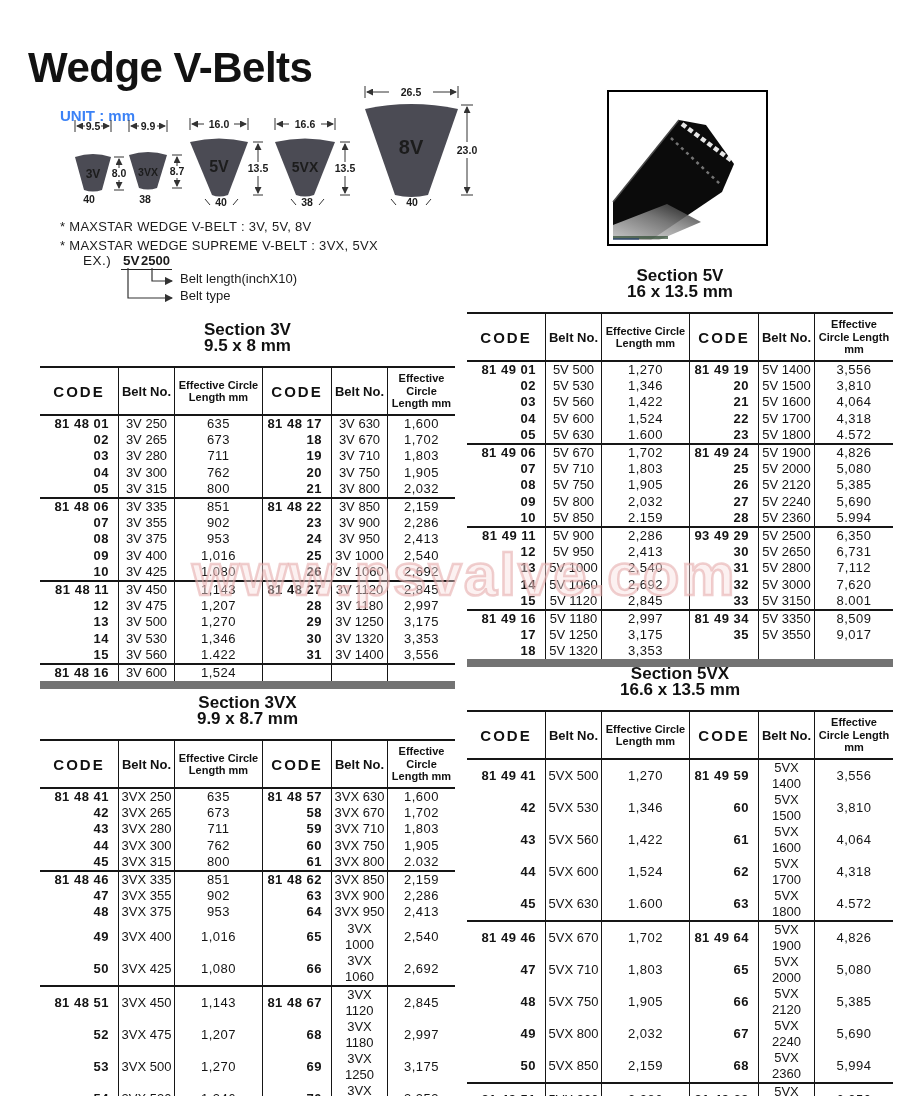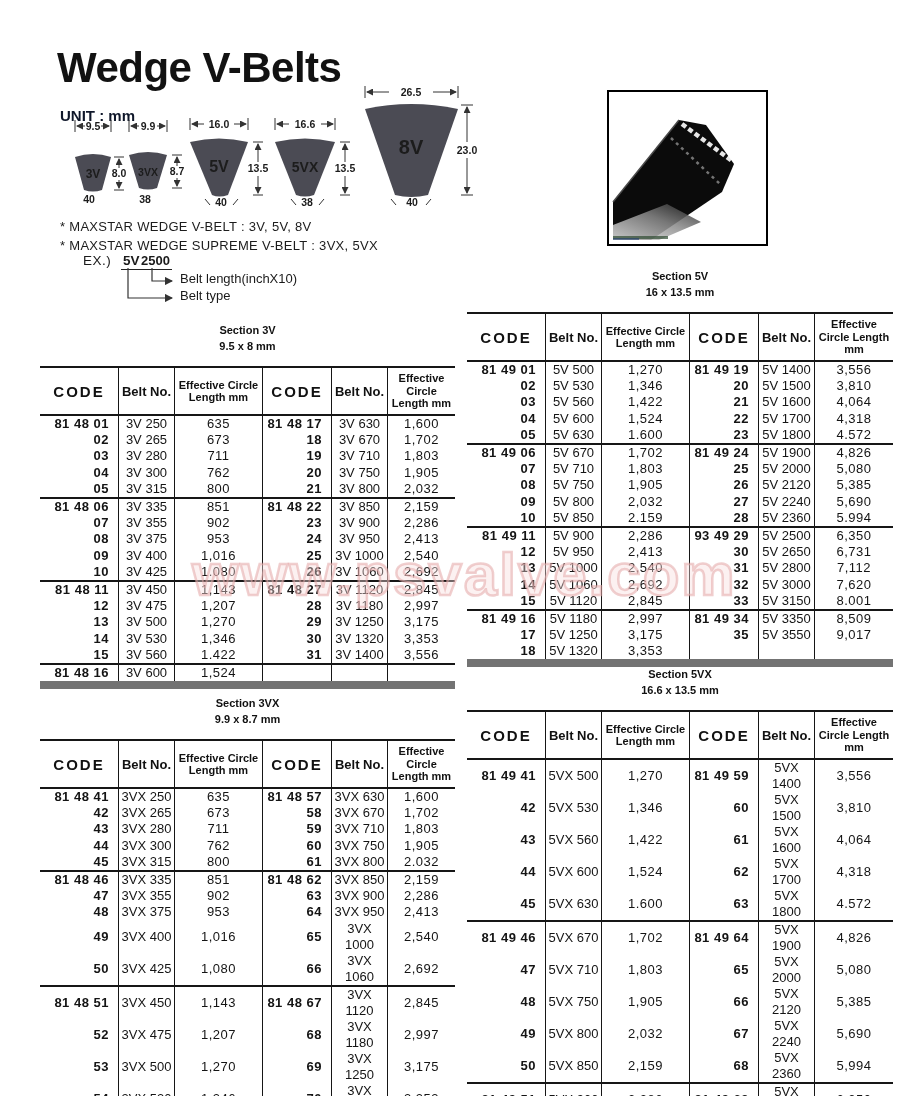--- a/index.html
+++ b/index.html
@@ -2,23 +2,23 @@
 <html><head>
 <meta charset="utf-8">
 <style>
   html,body { margin:0; padding:0; background:#ffffff; }
   .page {
     position:relative; width:922px; height:1096px; background:#fff;
     font-family:"Liberation Sans", sans-serif; color:#1a1a1a; overflow:hidden;
   }
 
   
-  .title { position:absolute; left:57px; top:44px; margin:0;
+  .title { position:absolute; left:28px; top:44px; margin:0;
     font-size:42px; font-weight:800; letter-spacing:-0.5px; color:#121212; }
-  .unit { position:absolute; left:60px; top:107px; font-size:15px; font-weight:600; color:#0f172a; }
+  .unit { position:absolute; left:60px; top:107px; font-size:15px; font-weight:600; color:#3b82f6; }
 
   .diagrams { position:absolute; left:55px; top:82px; }
   .diagrams text { font-family:"Liberation Sans", sans-serif; fill:#1c1c1c; }
   .dim-t { font-size:10.5px; font-weight:700; }
   .belt-label { fill:#ffffff; font-weight:700; }
   .dimline { stroke:#333; stroke-width:1; fill:none; }
 
   .photo { position:absolute; left:607px; top:90px; width:157px; height:152px;
     border:2px solid #000; background:#fff; }
 
@@ -39,21 +39,21 @@
     font-size:60px; font-weight:700; letter-spacing:2px; white-space:nowrap;
     color:rgba(247,219,219,0.40); -webkit-text-stroke:2.5px rgba(228,167,167,0.55); }
 
   
   .tbl { position:absolute; z-index:1; }
   .tbl-3v  { left:40px;  top:322px; width:415px; }
   .tbl-5v  { left:467px; top:268px; width:426px; }
   .tbl-3vx { left:40px;  top:695px; width:415px; }
   .tbl-5vx { left:467px; top:666px; width:426px; }
 
-  .cap { text-align:center; font-weight:700; font-size:11px; line-height:16px; margin-bottom:12px; color:#111; }
+  .cap { text-align:center; font-weight:700; font-size:17px; line-height:16px; margin-bottom:12px; color:#111; }
 
   .tbl table { width:100%; table-layout:fixed; border-collapse:collapse; }
   .tbl th, .tbl td { padding:0; overflow:hidden; }
   .tbl th.c0, .tbl td.c0 { width:78px; }
   .tbl th.c1, .tbl td.c1 { width:55px; }
   .tbl th.c2, .tbl td.c2 { width:87px; }
   .tbl th.c3, .tbl td.c3 { width:68px; }
   .tbl th.c4, .tbl td.c4 { width:55px; }
 
   .tbl thead tr { border-top:2px solid #161616; border-bottom:2px solid #161616; }

